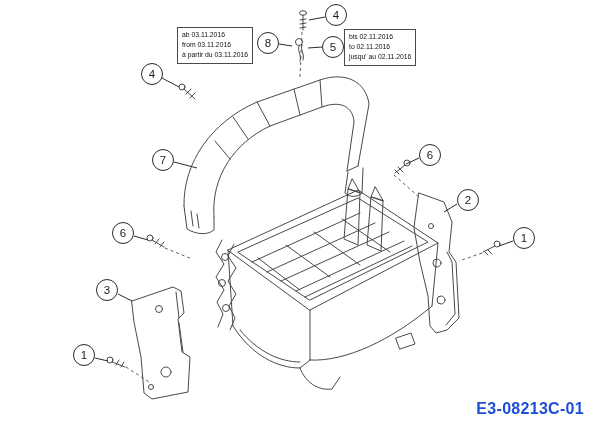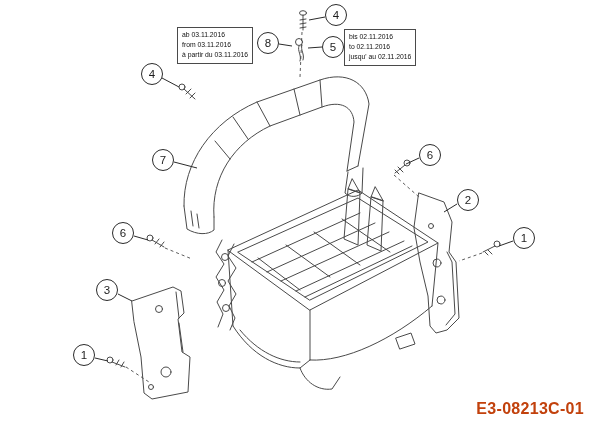--- a/index.html
+++ b/index.html
@@ -12,21 +12,21 @@
     display:flex; align-items:center; justify-content:center;
     font-size:11.5px; color:#1d1d1d;
   }
   .note-box {
     position:absolute; border:1px solid #4a4a4a; background:#ffffff;
     padding:2px 4px; font-size:6.8px; line-height:1.5; color:#111111;
     white-space:nowrap;
   }
   .part-code {
     position:absolute; right:16px; bottom:6px;
-    font-size:16px; font-weight:700; letter-spacing:0.3px; color:#c2410c;
+    font-size:16px; font-weight:700; letter-spacing:0.3px; color:#1d4ed8;
   }
 </style>
 </head>
 <body>
 
 <div class="stage">
 
   <svg width="600" height="424" viewBox="0 0 600 424">
 
     <g fill="none" stroke="#4a4a4a" stroke-width="1" stroke-linecap="round" stroke-linejoin="round">

